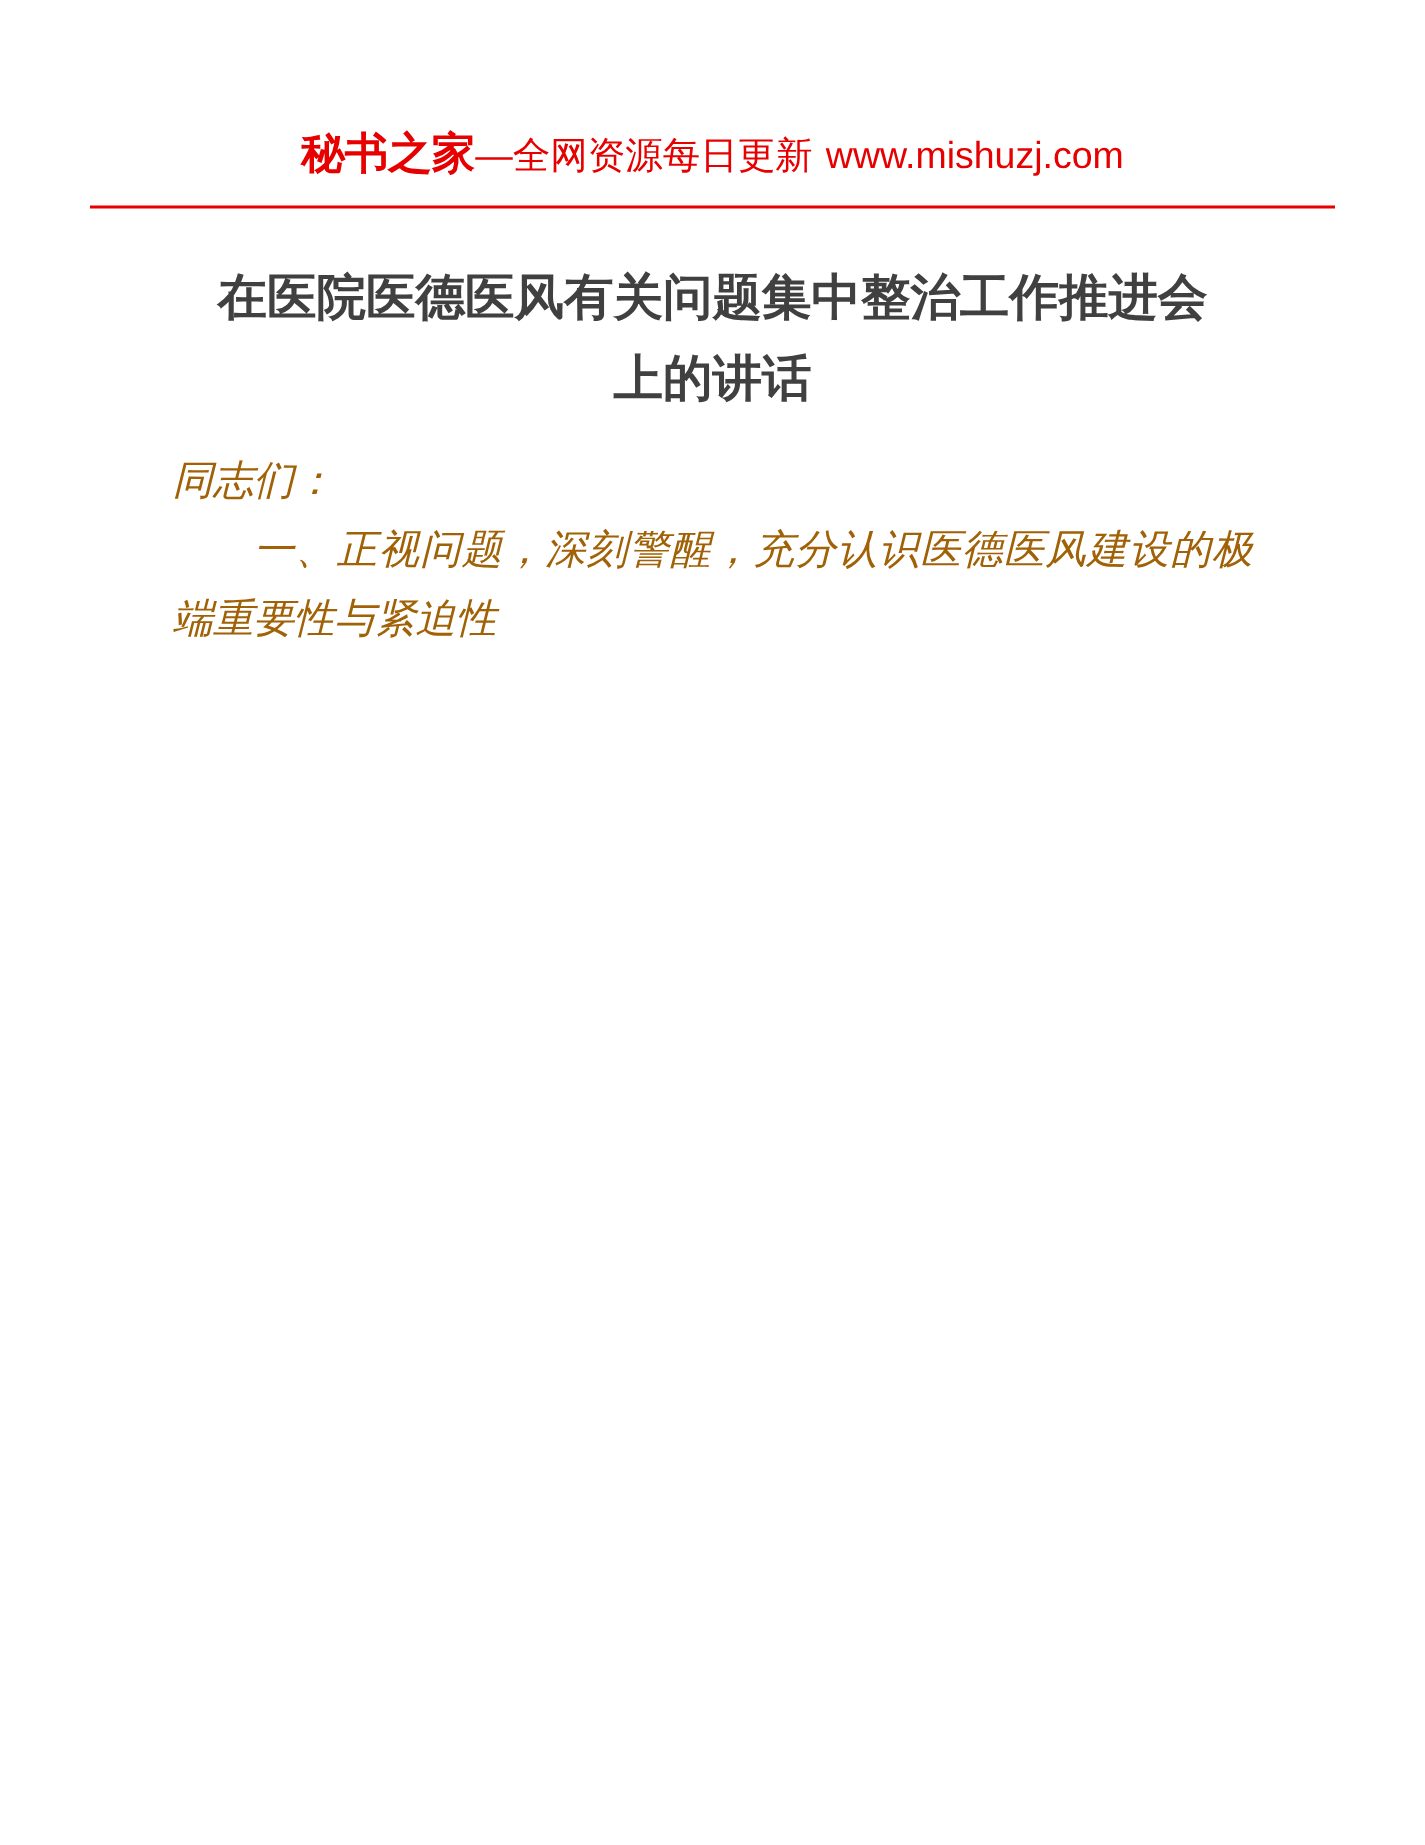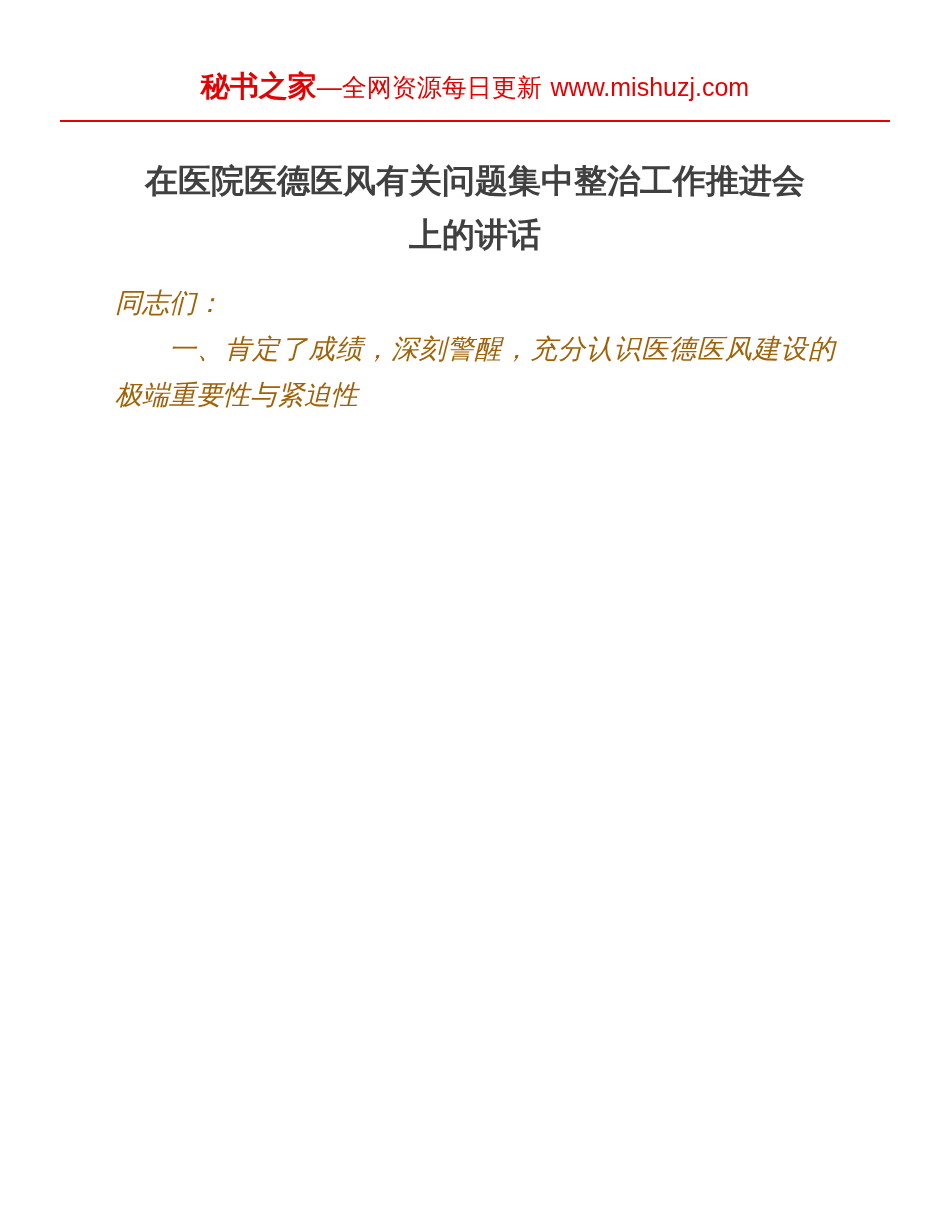--- a/index.html
+++ b/index.html
@@ -8,21 +8,21 @@
     width: 950px;
     height: 1230px;
     overflow: hidden;
     font-family: "Liberation Sans", "DejaVu Sans", sans-serif;
     color: #000000;
   }
   .page {
     width: 950px;
     height: 931px;
     background: #ffffff;
-    padding: 67px 115px 0 115px;
+    padding: 84px 115px 0 115px;
     position: relative;
   }
   
   .doc-header { text-align: center; }
   .header-line {
     color: #e60000;
     font-size: 25px;
     line-height: 38px;
     white-space: nowrap;
   }
@@ -77,17 +77,17 @@
   <header class="doc-header">
     <div class="header-line"><span class="brand">秘书之家</span><span class="tagline">—全网资源每日更新</span><span class="site-url">www.mishuzj.com</span></div>
     <div class="header-rule"></div>
   </header>
 
   <main>
     <h1 class="doc-title">在医院医德医风有关问题集中整治工作推进会上的讲话</h1>
 
     <div class="doc-body">
       <p class="salutation">同志们：</p>
-      <h2 class="section-heading">一、肯定了成绩，深刻警醒，充分认识医德医风建设的极端重要性与紧迫性</h2>
+      <h2 class="section-heading">一、正视问题，深刻警醒，充分认识医德医风建设的极端重要性与紧迫性</h2>
     </div>
   </main>
 
 </div>
 
 </body></html>

